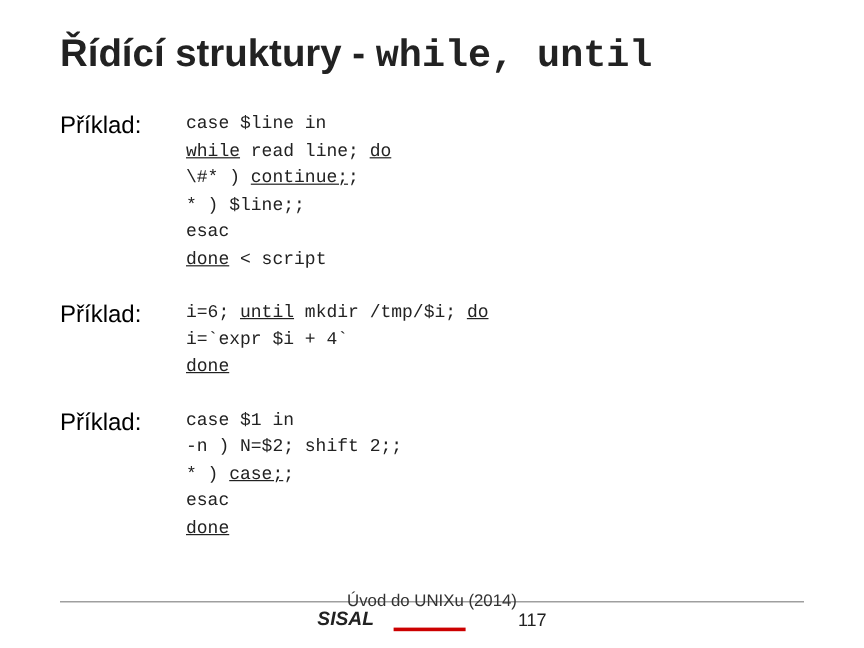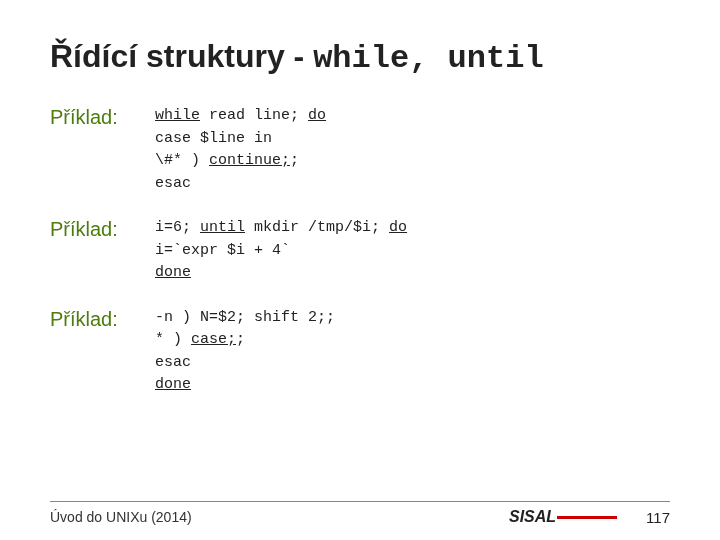--- a/index.html
+++ b/index.html
@@ -14,21 +14,21 @@
       width: 720px;
       height: 540px;
       overflow: hidden;
       position: relative;
     }
 
     .slide {
       width: 720px;
       height: 540px;
       background: #ffffff;
-      padding: 38px 50px 20px 50px;
+      padding: 26px 50px 20px 50px;
       position: relative;
     }
 
     .title {
       font-size: 32px;
       font-weight: bold;
       color: #222222;
       margin-bottom: 28px;
       font-family: Arial, sans-serif;
     }
@@ -39,21 +39,21 @@
     }
 
     .section {
       display: flex;
       align-items: flex-start;
       margin-bottom: 22px;
     }
 
     .label {
       font-size: 20px;
-      color: #4d7c0f;
+      color: #000000;
       font-family: Arial, sans-serif;
       min-width: 105px;
       padding-top: 1px;
     }
 
     .code-block {
       font-family: 'Courier New', Courier, monospace;
       font-size: 15px;
       color: #222222;
       line-height: 1.5;
@@ -65,32 +65,33 @@
 
     .footer {
       position: absolute;
       bottom: 14px;
       left: 0;
       right: 0;
       display: flex;
       align-items: center;
       padding: 0 50px;
       justify-content: space-between;
+      flex-direction: column;
     }
 
     .footer-left {
       font-size: 14px;
       color: #333;
       font-family: Arial, sans-serif;
     }
 
     .footer-right {
       display: flex;
-      align-items: center;
-      gap: 1px;
+      align-items: flex-end;
+      gap: 16px;
     }
 
     .footer-brand {
       font-size: 16px;
       font-style: italic;
       font-weight: bold;
       color: #222;
       font-family: Arial, sans-serif;
     }
 
@@ -122,37 +123,40 @@
 <div class="slide">
 
   <h1 class="title">
     <span>Řídící struktury - </span><span class="mono">while, until</span>
   </h1>
 
   <div id="sections-container">
       <div class="section">
         <div class="label">Příklad:</div>
         <div class="code-block">
+          <div><span>        case $line in</span></div>
           <div><span class="underline">while</span><span> read line; </span><span class="underline">do</span></div>
-          <div><span>        case $line in</span></div>
           <div><span>        \#* ) </span><span class="underline">continue;</span><span>;</span></div>
+          <div><span>        *   ) $line;;</span></div>
           <div><span>        esac</span></div>
+          <div><span class="underline">done</span><span> &lt; script</span></div>
         </div>
       </div>
       <div class="section">
         <div class="label">Příklad:</div>
         <div class="code-block">
           <div><span>i=6; </span><span class="underline">until</span><span> mkdir /tmp/$i; </span><span class="underline">do</span></div>
           <div><span>        i=`expr $i + 4`</span></div>
           <div><span class="underline">done</span></div>
         </div>
       </div>
       <div class="section">
         <div class="label">Příklad:</div>
         <div class="code-block">
+          <div><span>        case $1 in</span></div>
           <div><span>        -n  ) N=$2; shift 2;;</span></div>
           <div><span>        *   ) </span><span class="underline">case;</span><span>;</span></div>
           <div><span>        esac</span></div>
           <div><span class="underline">done</span></div>
         </div>
       </div>
     </div>
 
   <div class="divider-line"></div>
 

